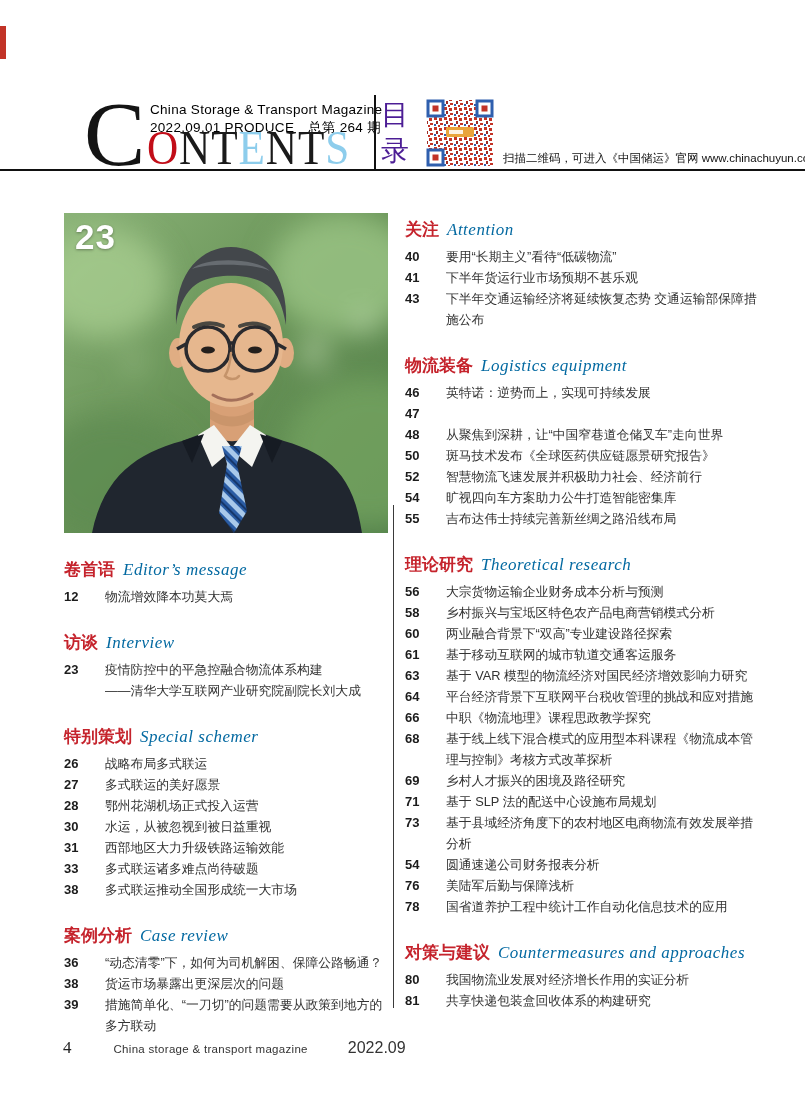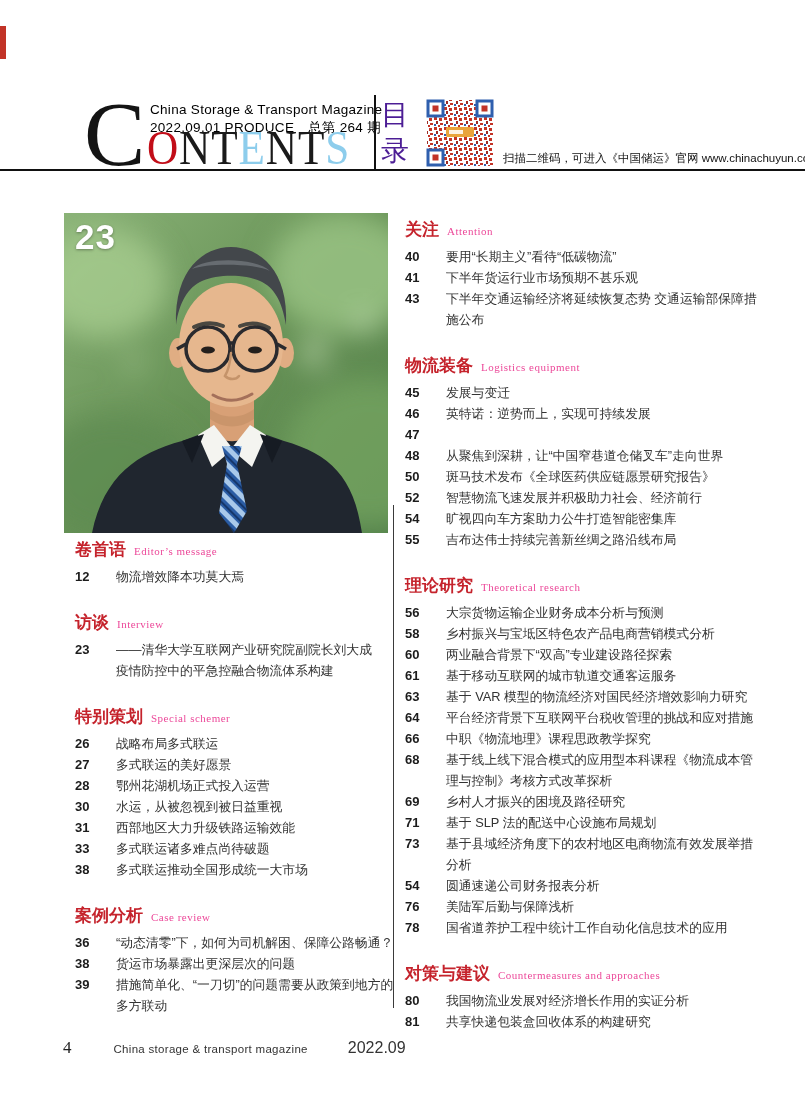--- a/index.html
+++ b/index.html
@@ -25,28 +25,28 @@
   .qr-caption{position:absolute;left:503px;top:151px;font-size:11.5px;color:#111;white-space:nowrap;}
   .header-rule{position:absolute;left:0;top:169px;width:805px;height:2px;background:#111;}
 
   
   .photo{position:absolute;left:64px;top:213px;width:324px;height:320px;overflow:hidden;}
   .photo-badge{position:absolute;left:11px;top:4px;font-size:35px;font-weight:bold;color:#fff;
         letter-spacing:1px;text-shadow:0 1px 3px rgba(0,0,0,.35);}
 
   
   .col-divider{position:absolute;left:393px;top:505px;width:1px;height:503px;background:#3a3a3a;}
-  .left-col{position:absolute;left:64px;top:538px;width:324px;margin-left:11px;}
+  .left-col{position:absolute;left:64px;top:558px;width:324px;}
   .right-col{position:absolute;left:405px;top:210px;width:352px;padding-top:8px;}
 
   .toc-section{margin-bottom:24px;}
   .sec-head{height:24px;margin-bottom:4px;white-space:nowrap;}
   .sec-zh{color:#c5232c;font-weight:bold;font-size:17px;}
-  .sec-en{color:#ec4899;font-family:"Liberation Serif",serif;font-size:11px;
-        margin-left:8px;letter-spacing:.5px;}
+  .sec-en{color:#0369a1;font-family:"Liberation Serif",serif;font-size:17px;
+        margin-left:8px;letter-spacing:.5px;font-style:italic;}
   .toc-item{display:flex;align-items:flex-start;font-size:12.8px;line-height:21px;color:#333;}
   .pg{flex:none;width:41px;font-weight:bold;color:#1c1c1c;font-size:13px;}
   .tt{flex:1;}
   .tt .ln{display:block;}
 
   
   .footer{position:absolute;left:63px;top:1038px;display:flex;align-items:baseline;color:#333;}
   .foot-num{font-family:"Liberation Serif",serif;font-size:17px;color:#222;}
   .foot-mag{font-size:11.5px;margin-left:42px;letter-spacing:.3px;}
   .foot-issue{font-size:16px;margin-left:40px;}
@@ -165,22 +165,22 @@
           <span class="tt">
             <span class="ln">物流增效降本功莫大焉</span>
           </span>
         </div>
       </div>
       <div class="toc-section">
         <div class="sec-head"><span class="sec-zh">访谈</span><span class="sec-en">Interview</span></div>
         <div class="toc-item">
           <span class="pg">23</span>
           <span class="tt">
+            <span class="ln">疫情防控中的平急控融合物流体系构建</span>
             <span class="ln">——清华大学互联网产业研究院副院长刘大成</span>
-            <span class="ln">疫情防控中的平急控融合物流体系构建</span>
           </span>
         </div>
       </div>
       <div class="toc-section">
         <div class="sec-head"><span class="sec-zh">特别策划</span><span class="sec-en">Special schemer</span></div>
         <div class="toc-item">
           <span class="pg">26</span>
           <span class="tt">
             <span class="ln">战略布局多式联运</span>
           </span>
@@ -261,26 +261,20 @@
         </div>
         <div class="toc-item">
           <span class="pg">43</span>
           <span class="tt">
             <span class="ln">下半年交通运输经济将延续恢复态势 交通运输部保障措施公布</span>
           </span>
         </div>
       </div>
       <div class="toc-section">
         <div class="sec-head"><span class="sec-zh">物流装备</span><span class="sec-en">Logistics equipment</span></div>
-        <div class="toc-item">
-          <span class="pg">45</span>
-          <span class="tt">
-            <span class="ln">发展与变迁</span>
-          </span>
-        </div>
         <div class="toc-item">
           <span class="pg">46</span>
           <span class="tt">
             <span class="ln">英特诺：逆势而上，实现可持续发展</span>
           </span>
         </div>
         <div class="toc-item">
           <span class="pg">47</span>
         </div>
         <div class="toc-item">

